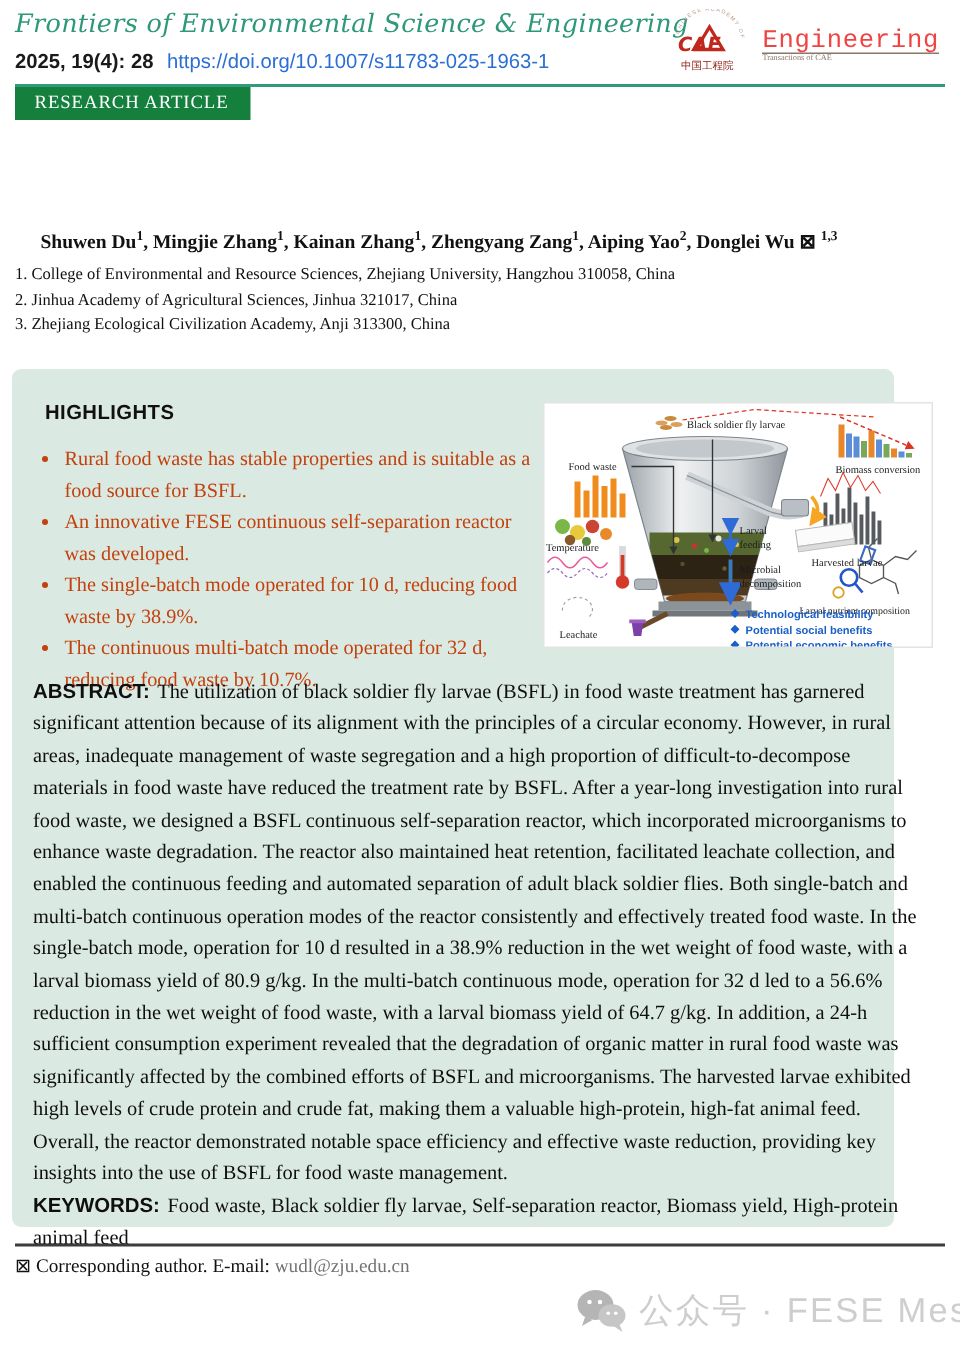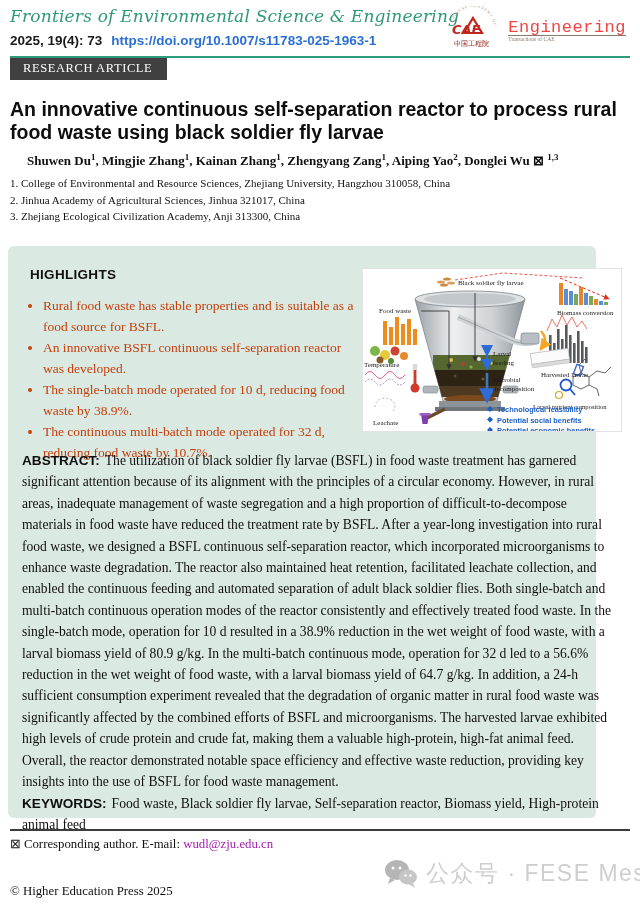--- a/index.html
+++ b/index.html
@@ -2,26 +2,26 @@
 <html><head>
 <meta charset="utf-8">
 <style>
   * { margin:0; padding:0; box-sizing:border-box; }
   body { background:#888; font-family:"Liberation Serif", serif; }
   .page { position:relative; width:640px; height:904px; background:#ffffff; margin:0 auto; overflow:hidden; }
 
   
   .journal-title { position:absolute; left:10px; top:6px; font-family:"DejaVu Serif", serif; font-style:italic; font-weight:normal; font-size:17px; color:#2e9878; letter-spacing:.2px; }
   .issue-line { position:absolute; left:10px; top:33px; font-family:"Liberation Sans", sans-serif; font-size:13.5px; font-weight:bold; color:#1a1a1a; }
-  .doi-link { color:#2b6fd4; text-decoration:none; margin-left:9px; font-weight:bold; }
+  .doi-link { color:#2b6fd4; text-decoration:none; margin-left:9px; font-weight:normal; }
   .logo-block { position:absolute; right:14px; top:6px; display:flex; align-items:center; gap:6px; }
   .eng-word { font-family:Liberation Mono, monospace; font-size:17px; color:#ef4444; letter-spacing:.5px; }
   .eng-sub { font-family:"Liberation Serif", serif; font-size:5.5px; color:#8a7767; border-top:1px solid #8a7767; margin-top:-2px; }
   .top-rule { position:absolute; left:10px; right:10px; top:56px; height:2px; background:#2f9b7d; }
-  .badge { position:absolute; left:10px; top:58px; background:#404040; color:#ffffff; font-family:"Liberation Serif", serif; font-size:12.5px; letter-spacing:.6px; padding:3px 15px 4px 13px; }
+  .badge { position:absolute; left:10px; top:58px; background:#15803d; color:#ffffff; font-family:"Liberation Serif", serif; font-size:12.5px; letter-spacing:.6px; padding:3px 15px 4px 13px; }
 
   
   .art-title { position:absolute; left:10px; top:98px; width:618px; font-family:"Liberation Sans", sans-serif; font-weight:bold; font-size:19.5px; line-height:23px; color:#0d0d0d; }
   .authors { position:absolute; left:27px; top:152px; width:620px; font-size:13px; font-weight:bold; color:#111; }
   .authors sup { font-size:9px; }
   .affils { position:absolute; left:10px; top:175px; font-size:11px; color:#111; line-height:16.5px; }
 
   
   .teal-box { position:absolute; left:8px; top:246px; width:588px; height:572px; background:#dbe9e3; border-radius:6px; }
   .hl-head { position:absolute; left:22px; top:21px; font-family:"Liberation Sans", sans-serif; font-weight:bold; font-size:13.5px; color:#111; letter-spacing:.3px; }
@@ -32,35 +32,35 @@
   .ga-panel { position:absolute; left:354px; top:22px; width:260px; height:164px; background:#ffffff; border:1px solid #e3e3e3; }
   .ga-panel svg { display:block; }
 
   
   .abs-block { position:absolute; left:14px; top:204px; width:598px; font-size:13.6px; line-height:21.4px; color:#0f0f0f; }
   .lead { font-family:"Liberation Sans", sans-serif; font-weight:bold; margin-right:5px; }
 
   
   .foot-rule { position:absolute; left:10px; right:10px; top:829px; height:1.5px; background:#3c3c3c; }
   .corr-line { position:absolute; left:10px; top:836px; font-size:12.8px; color:#111; }
-  .email-link { color:#a21caf; text-decoration:none; }
+  .email-link { color:#737373; text-decoration:none; }
   .history { position:absolute; left:10px; top:855px; width:624px; font-size:12.8px; line-height:15px; color:#111; }
   .copyright { position:absolute; left:10px; top:884px; font-size:12.8px; color:#111; }
 
   .watermark { position:absolute; left:384px; top:858px; display:flex; align-items:center; gap:8px; opacity:.85; }
   .wm-text { font-family:"Liberation Sans", sans-serif; font-size:23px; color:#c6c6c6; letter-spacing:1.5px; white-space:nowrap; }
 </style>
 </head>
 <body>
 
 <div class="page">
 
   <div class="journal-title">Frontiers of Environmental Science &amp; Engineering</div>
   <div class="issue-line">
-    <span>2025, 19(4): 73</span><a class="doi-link" href="#">https://doi.org/10.1007/s11783-025-1963-1</a>
+    <span>2025, 19(4): 28</span><a class="doi-link" href="#">https://doi.org/10.1007/s11783-025-1963-1</a>
   </div>
 
   <div class="logo-block">
     <svg width="58" height="48" viewBox="0 0 58 48">
       <defs>
           <path id="ring" d="M 8,22 A 21,21 0 1 1 50,22"></path>
         </defs>
       <text font-family="Liberation Sans, sans-serif" font-size="3.6" fill="#b49a86" letter-spacing="1">
         <textPath href="#ring" startOffset="8%">CHINESE ACADEMY OF ENGINEERING</textPath>
       </text>
@@ -70,33 +70,32 @@
     </svg>
     <div>
       <div class="eng-word">Engineering</div>
       <div class="eng-sub">Transactions of CAE</div>
     </div>
   </div>
 
   <div class="top-rule"></div>
   <div class="badge">RESEARCH ARTICLE</div>
 
-  <h1 class="art-title">An innovative continuous self-separation reactor to process rural food waste using black soldier fly larvae</h1>
   <div class="authors"><span>Shuwen Du<sup>1</sup>, </span><span>Mingjie Zhang<sup>1</sup>, </span><span>Kainan Zhang<sup>1</sup>, </span><span>Zhengyang Zang<sup>1</sup>, </span><span>Aiping Yao<sup>2</sup>, </span><span>Donglei Wu ⊠ <sup>1,3</sup></span></div>
   <div class="affils">
     <div>1. College of Environmental and Resource Sciences, Zhejiang University, Hangzhou 310058, China</div>
     <div>2. Jinhua Academy of Agricultural Sciences, Jinhua 321017, China</div>
     <div>3. Zhejiang Ecological Civilization Academy, Anji 313300, China</div>
   </div>
 
   <div class="teal-box">
     <div class="hl-head">HIGHLIGHTS</div>
     <ul class="hl-list">
       <li>Rural food waste has stable properties and is suitable as a food source for BSFL.</li>
-      <li>An innovative BSFL continuous self-separation reactor was developed.</li>
+      <li>An innovative FESE continuous self-separation reactor was developed.</li>
       <li>The single-batch mode operated for 10 d, reducing food waste by 38.9%.</li>
       <li>The continuous multi-batch mode operated for 32 d, reducing food waste by 10.7%.</li>
     </ul>
 
     <div class="ga-panel">
       <svg width="258" height="162" viewBox="0 0 258 162">
         <defs>
           <linearGradient id="bucket" x1="0" y1="0" x2="1" y2="0">
             <stop offset="0" stop-color="#9aa1a7"></stop>
               <stop offset="0.35" stop-color="#eef0f1"></stop>
@@ -269,21 +268,20 @@
       <p><span class="lead">KEYWORDS:</span><span>Food waste, Black soldier fly larvae, Self-separation reactor, Biomass yield, High-protein animal feed</span></p>
     </div>
   </div>
 
   <div class="foot-rule"></div>
   <div class="corr-line">
     <span>⊠</span>
     <span>Corresponding author. E-mail:</span>
     <a class="email-link" href="#">wudl@zju.edu.cn</a>
   </div>
-  <div class="copyright">© Higher Education Press 2025</div>
 
   <div class="watermark">
     <svg width="34" height="30" viewBox="0 0 34 30">
       <ellipse cx="13" cy="11" rx="12" ry="10" fill="#a9a9a9"></ellipse>
       <path d="M6,19 L4,25 L11,21 z" fill="#a9a9a9"></path>
       <ellipse cx="24" cy="18" rx="9" ry="7.5" fill="#bdbdbd"></ellipse>
       <path d="M29,24 L31,29 L25,25 z" fill="#bdbdbd"></path>
       <circle cx="9" cy="9" r="1.5" fill="#fff"></circle>
         <circle cx="16" cy="9" r="1.5" fill="#fff"></circle>
       <circle cx="21.5" cy="16.5" r="1.2" fill="#fff"></circle>

